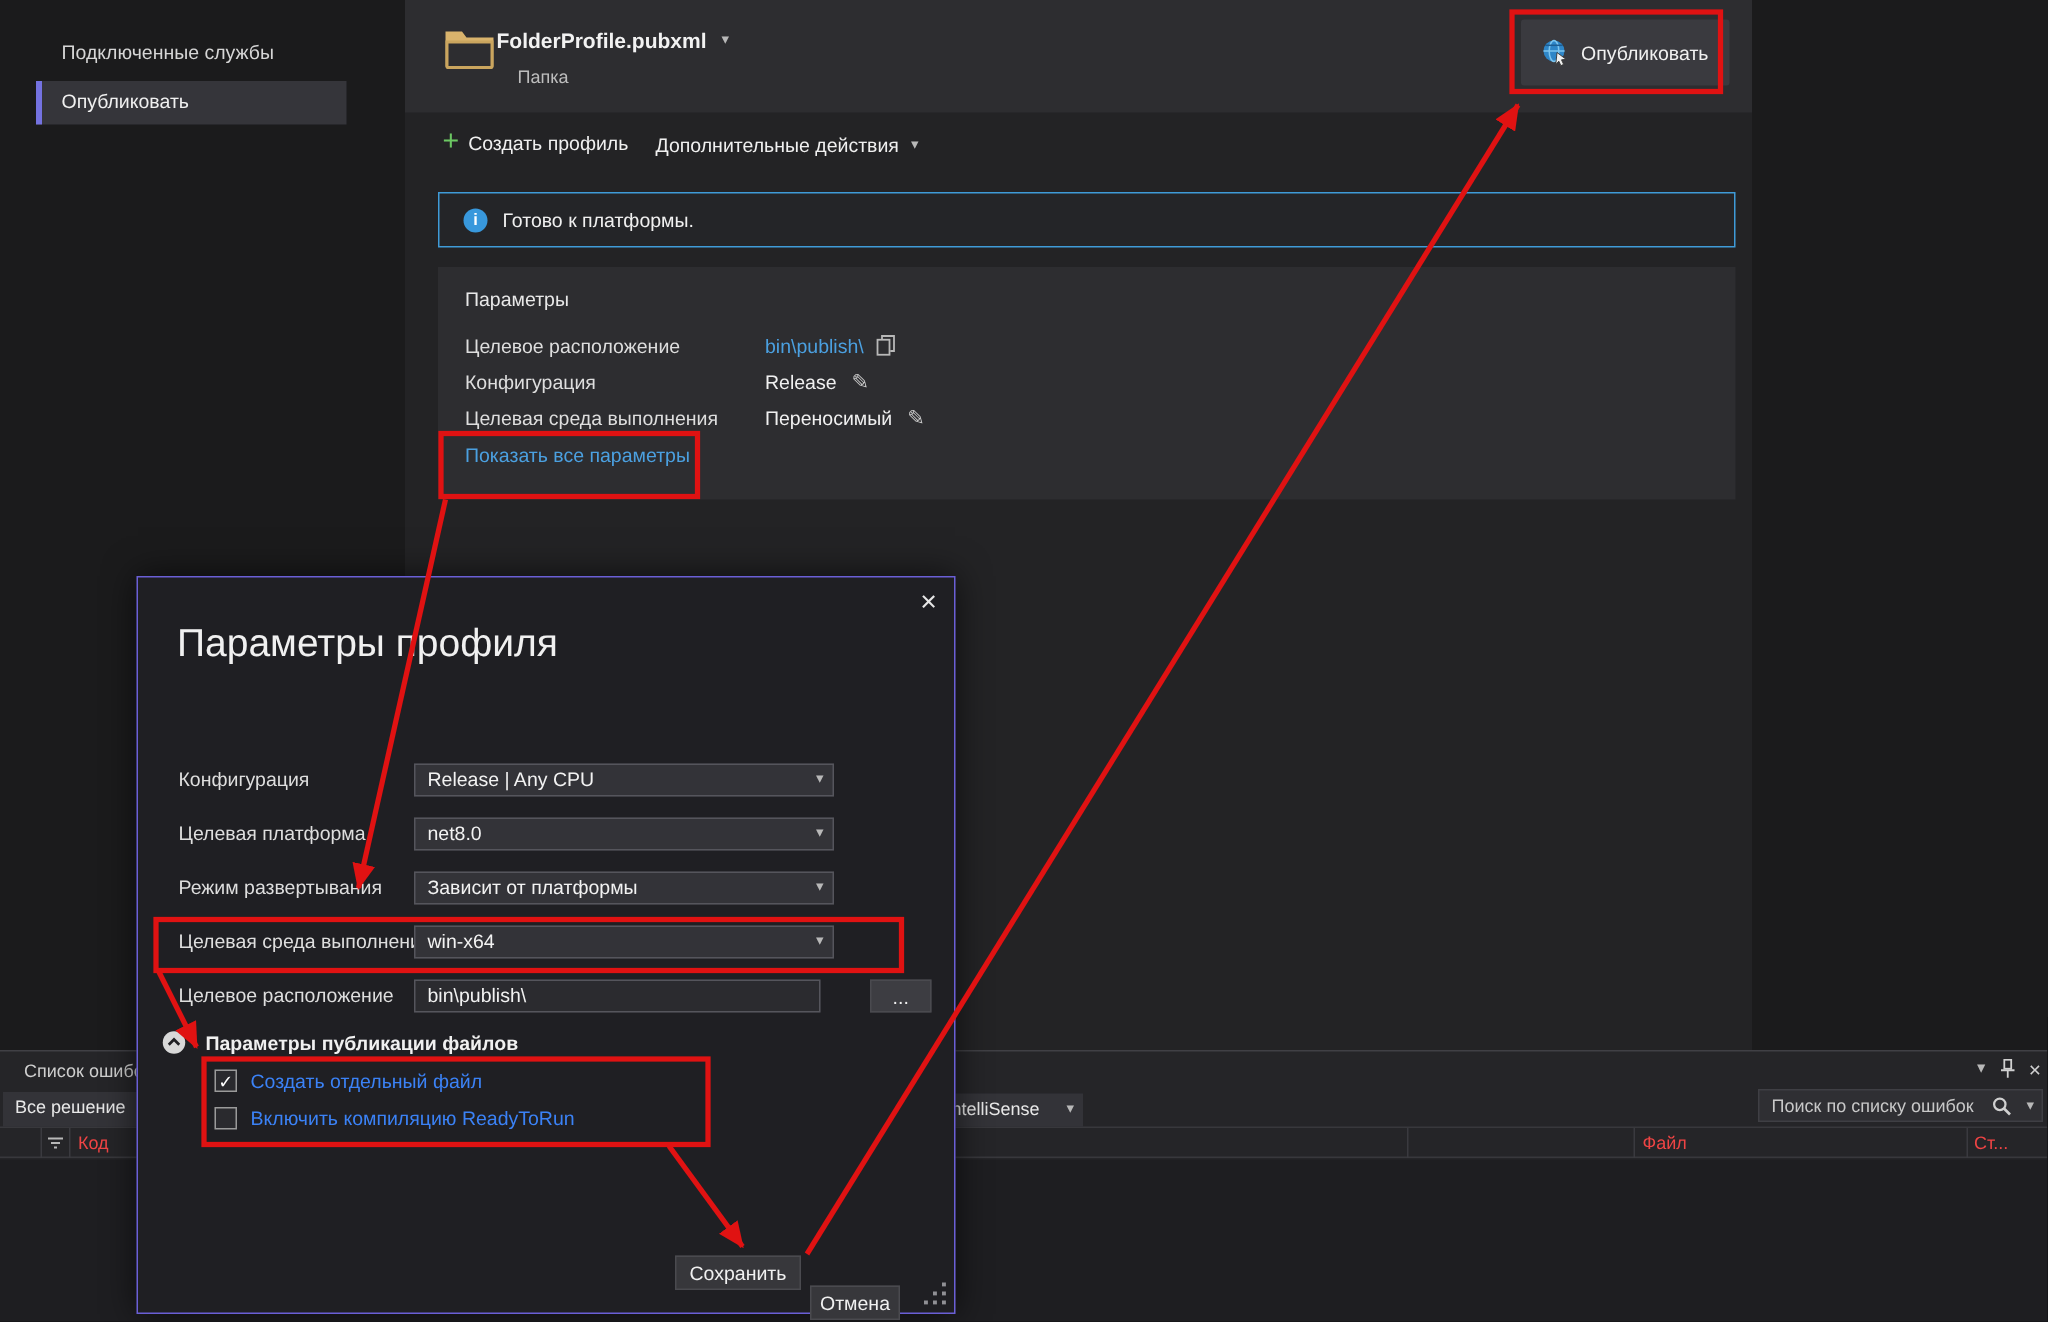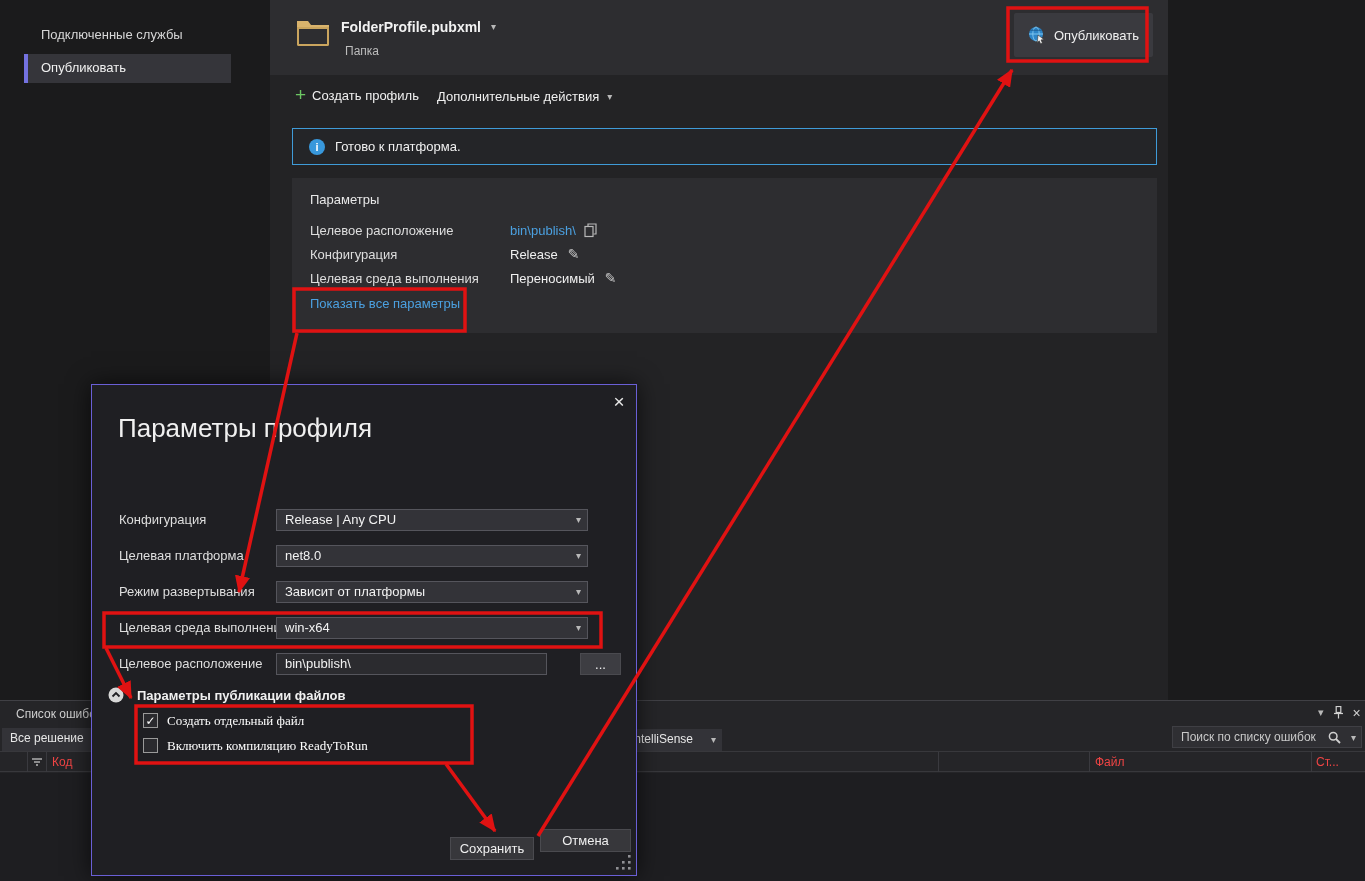--- a/index.html
+++ b/index.html
@@ -32,28 +32,28 @@
   
   .bottom{left:0;top:700px;width:1365px;height:181px;background:#252528;border-top:1px solid #404045;}
   .mini-dd{background:#333338;height:31px;font-size:12px;color:#e8e8e8;line-height:21px;}
   .colhead{position:absolute;top:50px;left:0;width:1365px;height:21px;background:#252528;border-top:1px solid #38383c;border-bottom:1px solid #38383c;}
   .colsep{position:absolute;top:0;width:1px;height:20px;background:#3a3a3f;}
   .colcell{position:absolute;top:3px;font-size:12px;color:#ef4444;white-space:nowrap;}
   
   .dialog{left:91px;top:384px;width:546px;height:492px;background:#1f1f23;border:1px solid var(--dialog-border,#6a5fd6);box-shadow:0 0 22px rgba(0,0,0,.65);z-index:20;}
   .drow{position:absolute;left:27px;width:492px;height:22px;}
   .drow .dlabel{position:absolute;left:0;top:0;line-height:22px;}
-  .dd{position:absolute;left:157px;top:0;width:312px;height:22px;background:#333338;border:1px solid #55555c;cursor:pointer;}
+  .dd{position:absolute;left:157px;top:0;width:280px;height:22px;background:#333338;border:1px solid #55555c;cursor:pointer;}
   .dd .ddtext{position:absolute;left:8px;top:2px;font-size:13px;color:#f2f2f2;white-space:nowrap;}
   .dd .ddarrow{position:absolute;right:6px;top:5px;}
   .tin{position:absolute;left:157px;top:0;width:271px;height:22px;background:#2b2b2f;border:1px solid #55555c;}
   .tin .tintext{position:absolute;left:8px;top:2px;font-size:13px;color:#f2f2f2;white-space:nowrap;}
   .btn{background:#37373b;border:1px solid #4a4a4f;color:#f0f0f0;font-size:13px;display:flex;align-items:center;justify-content:center;cursor:pointer;}
   .cbbox{position:absolute;left:51px;width:15px;height:15px;background:#2a2a2e;border:1px solid #9a9a9a;color:#fff;font-size:12px;line-height:14px;text-align:center;cursor:pointer;}
-  .cblabel{position:absolute;left:75px;line-height:17px;font-size:13px;color:#ffffff;white-space:nowrap;font-family:Liberation Serif, serif;}
+  .cblabel{position:absolute;left:75px;line-height:17px;font-size:13px;color:#3b82f6;white-space:nowrap;}
   
   #anno{position:absolute;left:0;top:0;width:1365px;height:881px;z-index:50;pointer-events:none;}
   .anno-stroke{stroke:var(--annotation-red,#e01212);fill:none;}
   .anno-fill{fill:var(--annotation-red,#e01212);}
 </style>
 </head>
 <body>
 
 <div id="stage">
 
@@ -67,21 +67,21 @@
 
   <div class="abs main-header">
     <span class="abs" style="left:25px;top:15px;">
       <svg width="36" height="32" viewBox="0 0 36 32">
         <path d="M2 6 h11 l3 4 h18 v19 a2 2 0 0 1 -2 2 h-28 a2 2 0 0 1 -2 -2 z" fill="#d9b36c"></path>
         <path d="M2 12 h32 v17 a2 2 0 0 1 -2 2 h-28 a2 2 0 0 1 -2 -2 z" fill="#caa55e"></path>
         <rect x="4" y="14" width="28" height="15" fill="#2d2d30"></rect>
         <path d="M4 29 V16 h28 v13" fill="#caa55e" opacity="0"></path>
       </svg>
     </span>
-    <div class="abs" style="left:71px;top:19px;display:flex;align-items:center;gap:10px;justify-content:center;">
+    <div class="abs" style="left:61px;top:19px;display:flex;align-items:center;gap:10px;justify-content:center;">
       <span style="font-size:14px;font-weight:600;color:#f2f2f2;">FolderProfile.pubxml</span>
       <span class="chev">▾</span>
     </div>
     <div class="abs" style="left:75px;top:44px;font-size:12px;color:#bdbdbd;">Папка</div>
 
     <div class="abs pub-btn" style="left:744px;top:13px;">
       <span style="display:flex;">
         <svg width="18" height="18" viewBox="0 0 18 18">
           <circle cx="8" cy="8" r="7" fill="#2e86c8"></circle>
           <ellipse cx="8" cy="8" rx="3.2" ry="7" fill="none" stroke="#7cc4ee" stroke-width="1"></ellipse>
@@ -98,21 +98,21 @@
     <span style="color:var(--create-profile-green,#6cc763);font-size:19px;line-height:18px;">+</span>
     <span class="txt13">Создать профиль</span>
   </div>
   <div class="abs" style="left:437px;top:89px;display:flex;align-items:center;gap:8px;cursor:pointer;">
     <span class="txt13">Дополнительные действия</span>
     <span class="chev">▾</span>
   </div>
 
   <div class="abs infobar">
     <span class="info-circle">i</span>
-    <span class="txt13">Готово к платформа.</span>
+    <span class="txt13">Готово к платформы.</span>
   </div>
 
   <div class="abs panel">
     <div class="abs txt13" style="left:18px;top:14px;color:#e8e8e8;">Параметры</div>
 
     <div class="prow" style="top:42px;">
       <span class="lbl plabel">Целевое расположение</span>
       <span class="link">bin\publish\</span>
       <span style="margin-left:8px;display:flex;">
         <svg width="13" height="15" viewBox="0 0 13 15">
@@ -250,21 +250,21 @@
     <div>
       <span class="cbbox" style="top:328px;">✓</span>
       <span class="cblabel" style="top:327px;">Создать отдельный файл</span>
     </div>
     <div>
       <span class="cbbox" style="top:353px;"></span>
       <span class="cblabel" style="top:352px;">Включить компиляцию ReadyToRun</span>
     </div>
 
     <div class="btn abs" style="left:358px;top:452px;width:84px;height:23px;">Сохранить</div>
-    <div class="btn abs" style="left:448px;top:444px;width:91px;height:23px;">Отмена</div>
+    <div class="btn abs" style="left:448px;top:472px;width:60px;height:23px;">Отмена</div>
 
     <span class="abs" style="left:522px;top:468px;">
       <svg width="18" height="18" viewBox="0 0 18 18">
         <g fill="#909095">
           <rect x="14" y="2" width="2.6" height="2.6"></rect>
           <rect x="14" y="8" width="2.6" height="2.6"></rect>
           <rect x="8" y="8" width="2.6" height="2.6"></rect>
           <rect x="14" y="14" width="2.6" height="2.6"></rect>
           <rect x="8" y="14" width="2.6" height="2.6"></rect>
           <rect x="2" y="14" width="2.6" height="2.6"></rect>

